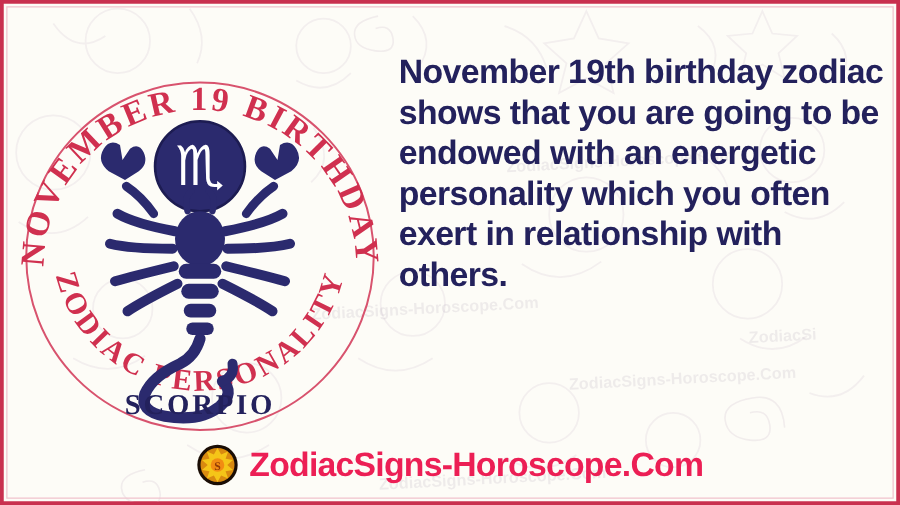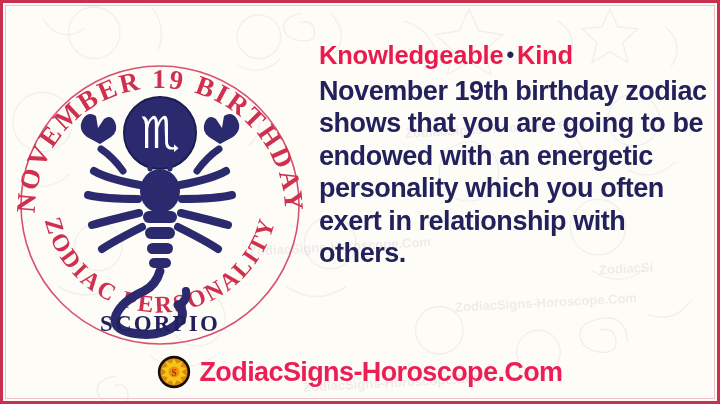--- a/index.html
+++ b/index.html
@@ -172,23 +172,20 @@
 
         <path d="M151 226 q-4 14 -16 20 q-22 10 -28 24 q-5 14 16 18 q28 5 44 -8 q12 -11 2 -20" stroke="#2b2a6e" stroke-width="9" fill="none" stroke-linecap="round"></path>
         <path d="M169 260 q10 -4 8 -14" stroke="#2b2a6e" stroke-width="8" fill="none" stroke-linecap="round"></path>
       </g>
 
       <text x="151" y="286" text-anchor="middle" font-family="'Liberation Serif', serif" font-size="23" font-weight="700" fill="#23215c" letter-spacing="2.2">SCORPIO</text>
     </svg>
   </div>
 
   <div id="text-panel">
-    <div id="headline">
-      <span>Knowledgeable</span><span class="sep">•</span><span>Kind</span>
-    </div>
     <p id="body-text">November 19th birthday zodiac shows that you are going to be endowed with an energetic personality which you often exert in relationship with others.</p>
   </div>
 
   <div id="footer">
     <svg id="sun-logo" viewBox="0 0 40 40" aria-hidden="true">
       <circle cx="20" cy="20" r="19" fill="#1a0d05"></circle>
       <g fill="#d98a10">
         <circle cx="20" cy="20" r="16"></circle>
       </g>
       <g fill="#f5c518">

